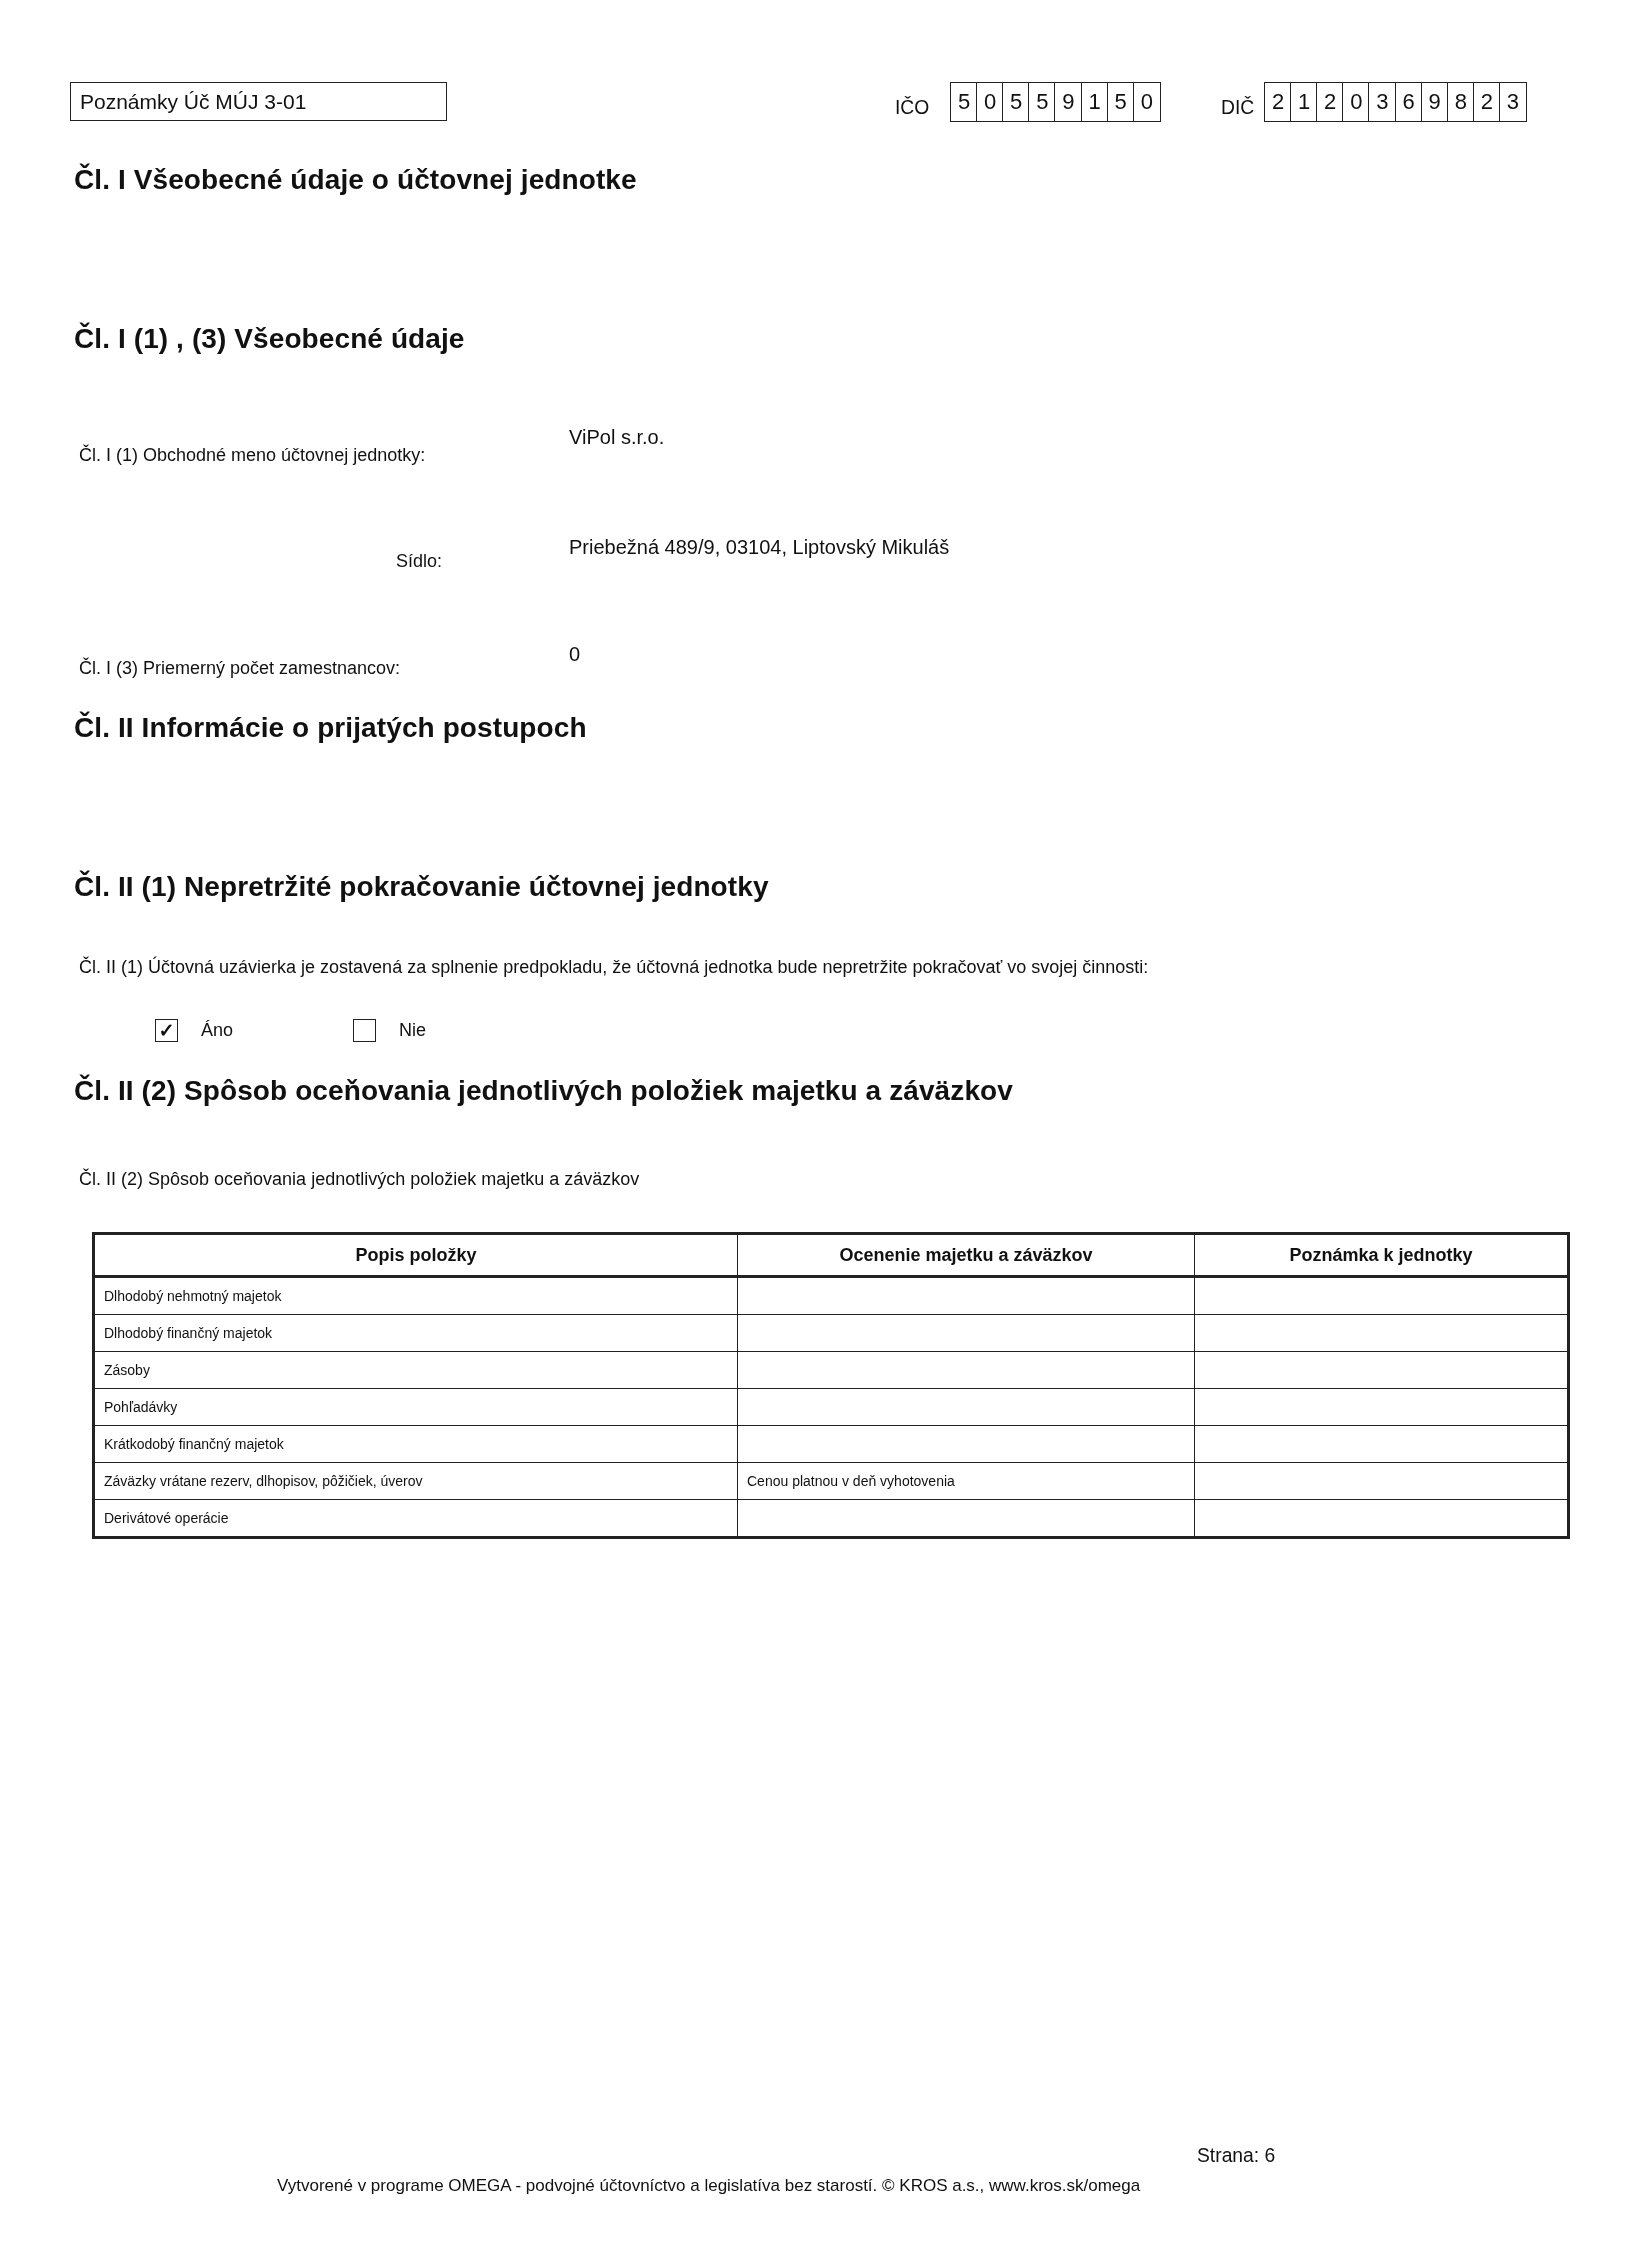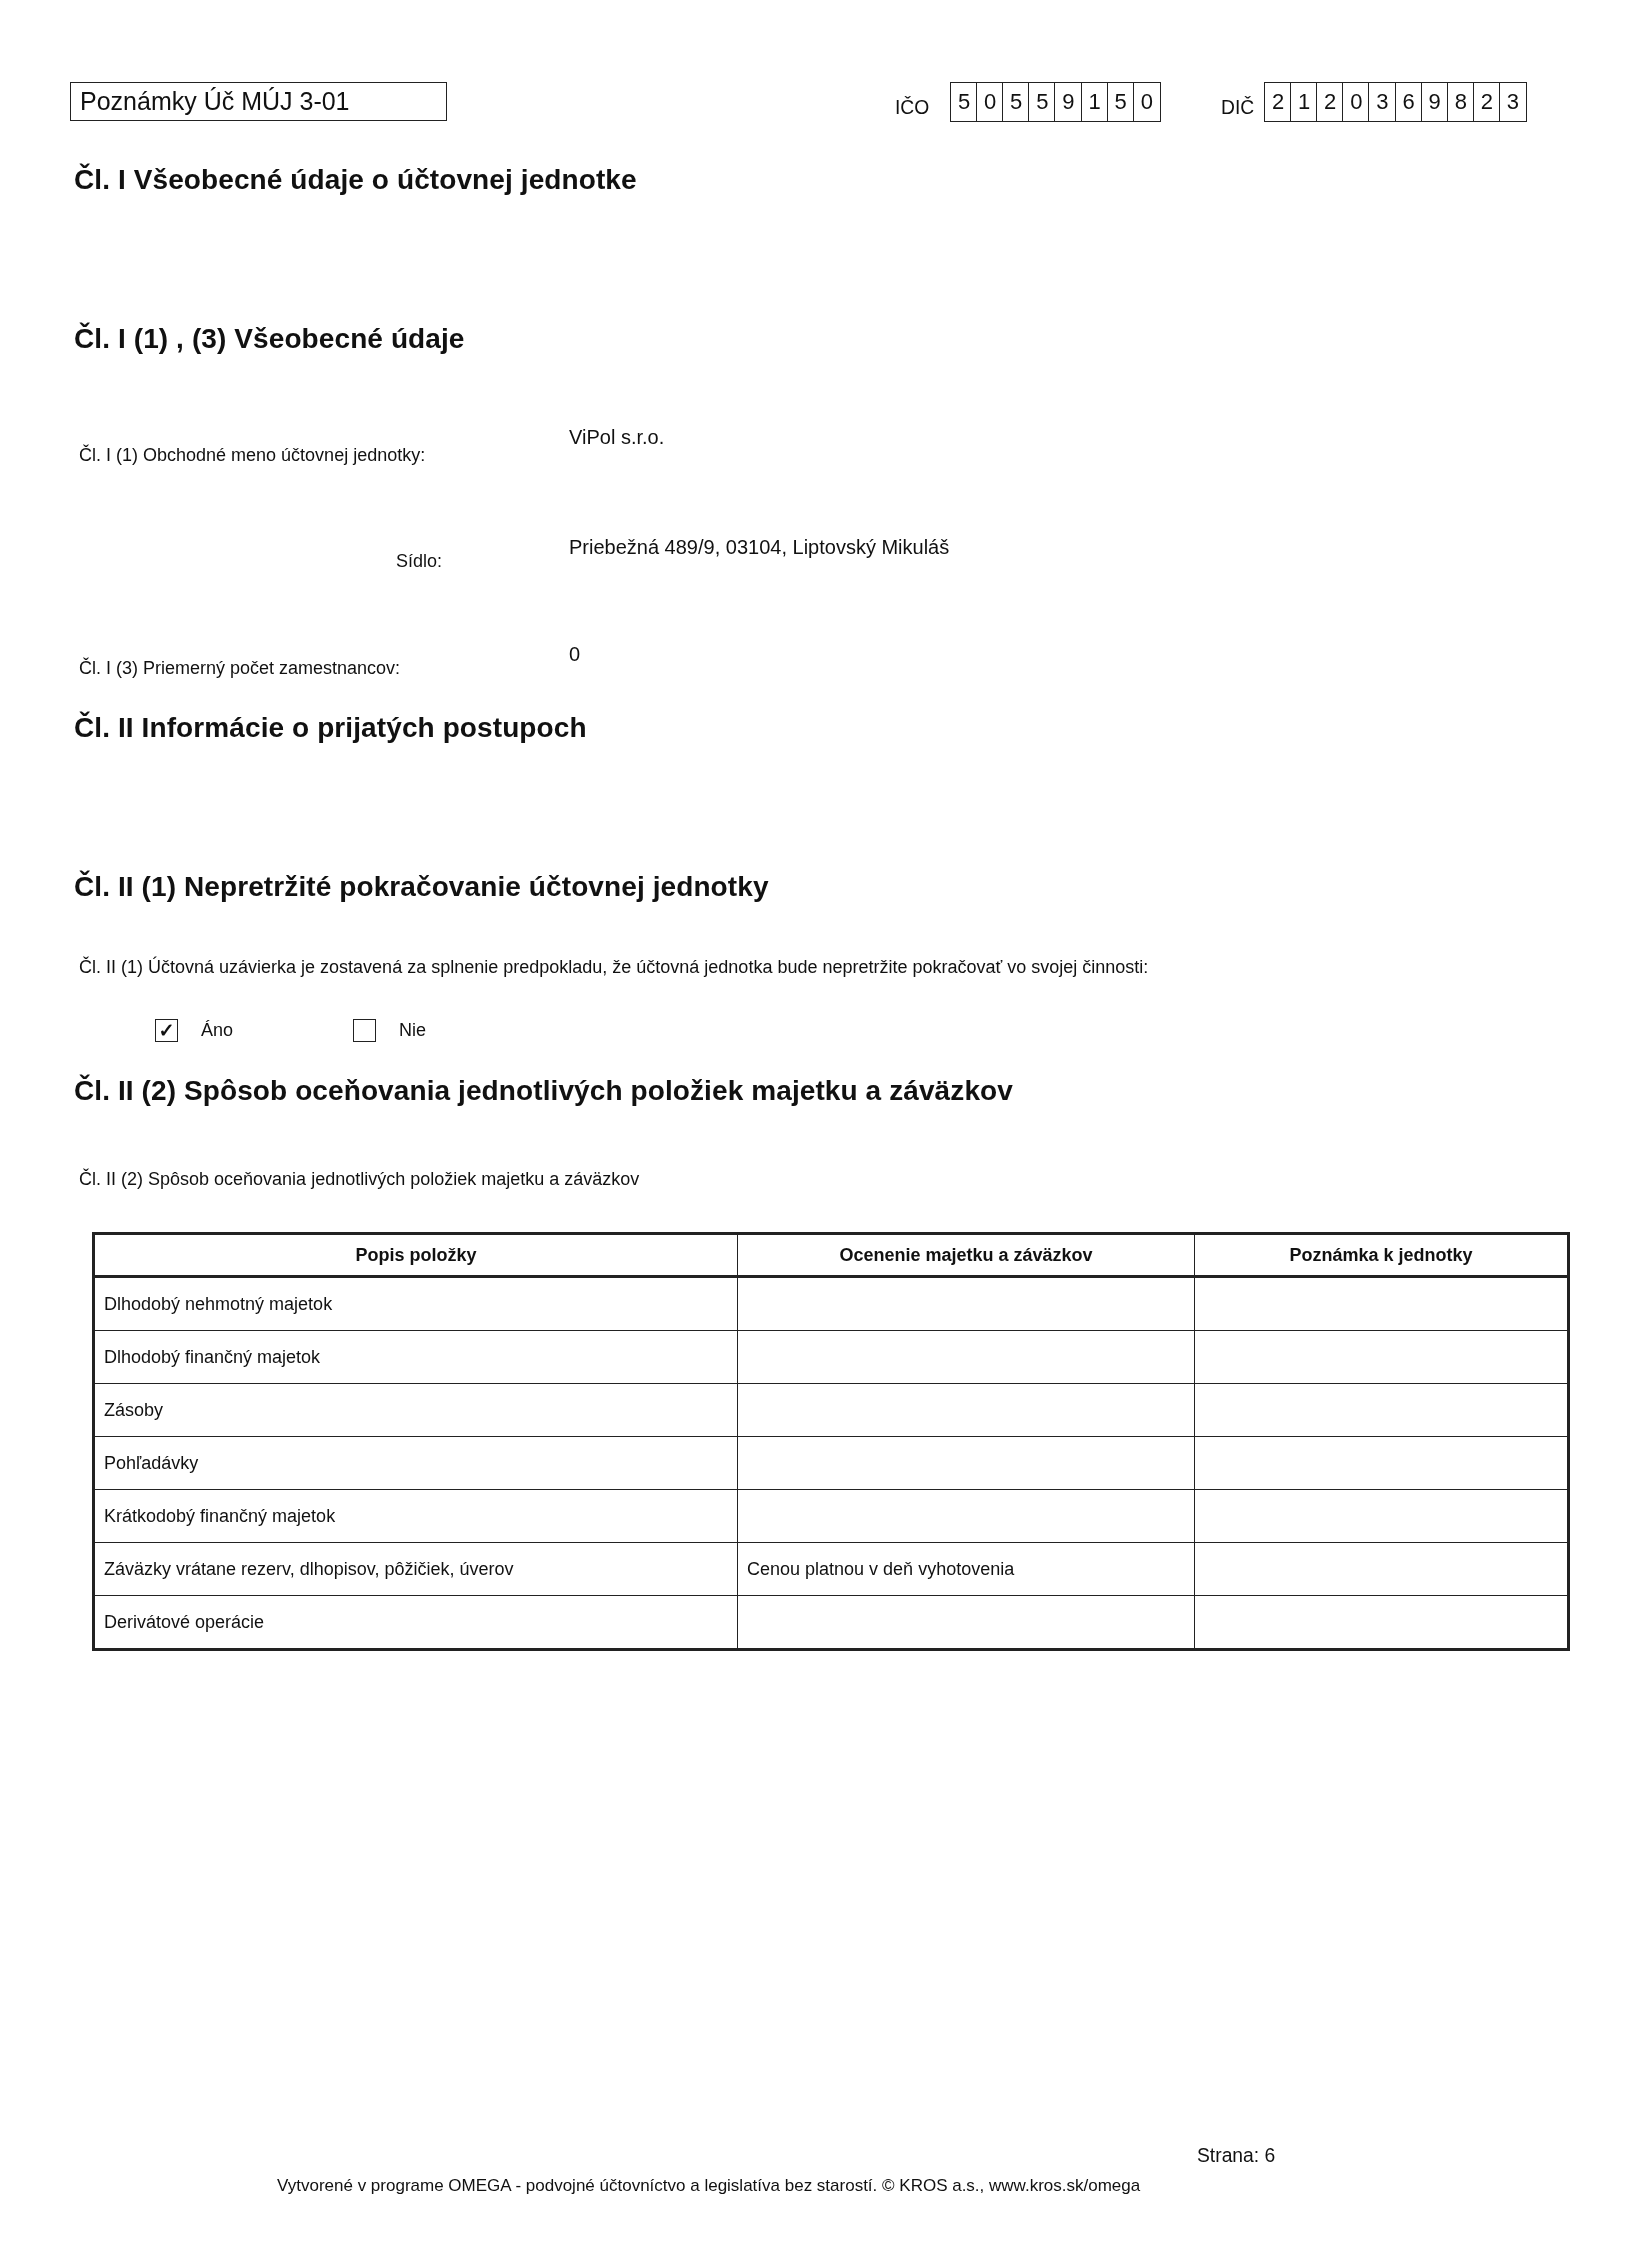--- a/index.html
+++ b/index.html
@@ -12,21 +12,21 @@
     overflow:hidden;
   }
   .abs{position:absolute;}
 
   
   .form-code-box{
     left:70px;top:82px;width:377px;height:39px;
     border:1.9px solid #222;
     display:flex;align-items:center;
     padding-left:9px;box-sizing:border-box;
-    font-size:25px;
+    font-size:21px;
   }
 
   .id-label{font-size:19.3px;top:97px;}
 
   .digit-row{display:flex;top:82px;}
   .digit-box{
     width:28px;height:40px;
     border:1.9px solid #222;
     margin-left:-1.9px;
     display:flex;align-items:center;justify-content:center;
@@ -62,23 +62,23 @@
     border:1.3px solid #222;
   }
   table.val-table{border:3.2px solid #222;}
   table.val-table th{
     border-bottom:3.2px solid #222;
     font-size:18px;font-weight:bold;
     height:40px;text-align:center;
     padding:0 6.4px;
   }
   table.val-table td{
-    font-size:18px;
+    font-size:14px;
     height:36px;
-    padding:8px 9px;
+    padding:0 9px;
     text-align:left;
     vertical-align:middle;
   }
   .col1{width:644px;}
   .col2{width:457px;}
   .col3{width:374px;}
 
   .footer-text{font-size:17px;}
   .page-num{font-size:19.3px;}
 </style>

